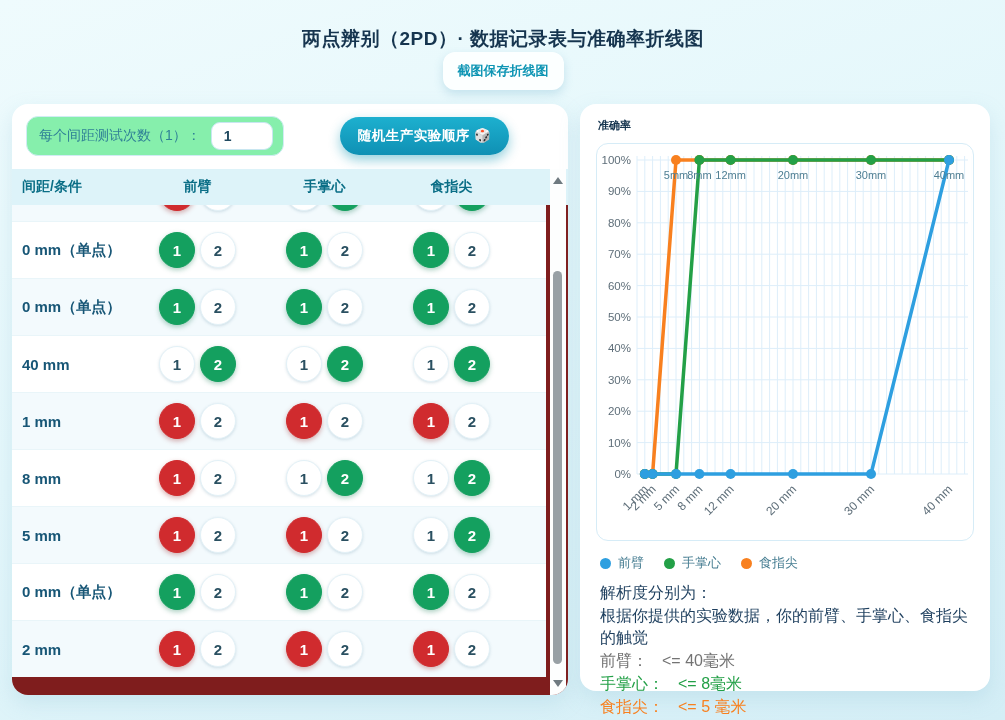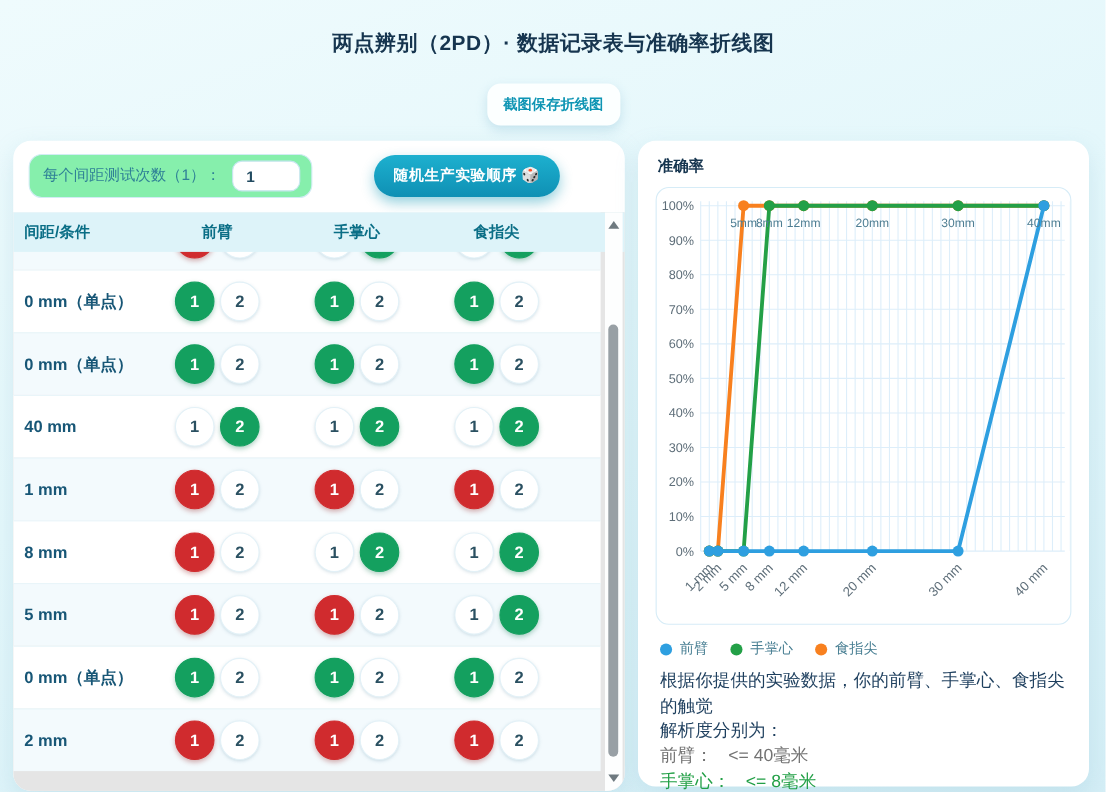--- a/index.html
+++ b/index.html
@@ -8,21 +8,20 @@
     background:linear-gradient(160deg,#effbfd 0%,#e4f7fb 45%,#d4eef6 100%);
     color:#1e3f5e;
   }
   .page{width:1005px;height:720px;box-sizing:border-box;}
   .page-header{display:flex;align-items:center;justify-content:space-between;padding:26px 12px 14px 13px;flex-direction:column;}
   .page-header h1{margin:0;font-size:19px;font-weight:bold;color:#16354f;letter-spacing:.5px;}
   .btn-light{
     border:none;cursor:pointer;background:#fcffff;color:#0e95b4;font-weight:bold;font-size:13px;
     padding:10px 15px;border-radius:12px;box-shadow:0 4px 10px rgba(150,200,220,.45);
     font-family:inherit;
-    margin-top:24px;
   }
   .layout{display:flex;gap:12px;padding:0 12px;}
   .card{background:#ffffff;border-radius:16px;box-shadow:0 8px 20px rgba(140,190,210,.25);box-sizing:border-box;}
   .left-card{width:556px;height:591px;position:relative;overflow:hidden;}
   .right-card{width:410px;height:587px;padding:12px 16px;position:relative;}
 
   
   .control-bar{display:flex;align-items:center;gap:22px;margin:11px 14px 0 14px;height:42px;}
   .control-box{
     display:flex;align-items:center;gap:10px;border:1.5px solid #d2ecf4;border-radius:12px;
@@ -34,21 +33,21 @@
     font-size:14px;font-weight:bold;color:#214a60;padding:0 0 0 12px;outline:none;background:#fff;
     font-family:inherit;
   }
   .btn-teal{
     border:none;cursor:pointer;color:#fff;font-weight:bold;font-size:13.5px;font-family:inherit;
     background:linear-gradient(180deg,#1db0cf,#0f90b4);border-radius:19px;height:38px;padding:0 18px;
     box-shadow:0 5px 12px rgba(18,150,180,.45);letter-spacing:.5px;margin-left:34px;
   }
 
   
-  .table-wrap{position:absolute;left:0;right:0;top:65px;bottom:0;background:#e5e5e5;overflow:hidden;}
+  .table-wrap{position:absolute;left:0;right:0;top:65px;bottom:0;background:#7f1d1d;overflow:hidden;}
   .thead,.trow{display:grid;grid-template-columns:122px 127px 127px 127px;align-items:center;}
   .thead{
     position:relative;z-index:2;height:36px;background:#ddf3f9;color:#0a6e86;font-size:14px;font-weight:bold;
     padding-right:22px;
   }
   .thead .hcell{text-align:center;}
   .thead .hcell.first{text-align:left;padding-left:10px;}
   .tbody{position:relative;z-index:1;padding-right:22px;}
   .trow{height:56px;background:#fff;}
   .trow:nth-child(odd){background:#f3fafd;}
@@ -65,21 +64,21 @@
   .pill.red{background:#d02b2e;border-color:#d02b2e;color:#fff;box-shadow:0 2px 5px rgba(150,30,30,.35);}
 
   
   .vscrollbar{position:absolute;top:0;bottom:0;right:2px;width:16px;z-index:3;background:#fdfefe;}
   .sb-arrow{position:absolute;left:3px;width:0;height:0;border-left:5px solid transparent;border-right:5px solid transparent;}
   .sb-arrow.up{top:8px;border-bottom:7px solid #6f7a80;}
   .sb-arrow.down{bottom:8px;border-top:7px solid #6f7a80;}
   .sb-thumb{position:absolute;left:3px;top:102px;height:393px;width:9px;border-radius:5px;background:#98a0a5;}
 
   
-  .chart-title{margin:2px 2px 10px 2px;font-size:14px;font-weight:bold;color:#16354f;}
+  .chart-title{margin:2px 2px 10px 2px;font-size:11px;font-weight:bold;color:#16354f;}
   .chart-box{border:1.5px solid #d6ecf7;border-radius:12px;background:#fff;width:378px;height:398px;box-sizing:border-box;overflow:hidden;}
   .legend{display:flex;align-items:center;gap:20px;margin:13px 2px 0 4px;}
   .legend-item{display:flex;align-items:center;gap:7px;font-size:13px;color:#477e92;}
   .legend-dot{width:11px;height:11px;border-radius:50%;}
   .summary{margin:10px 2px 0 4px;font-size:16px;line-height:1.42;color:#1e3f5e;}
   .summary-result .sv{margin-left:14px;}
 </style>
 </head>
 <body>
 
@@ -374,22 +373,22 @@
           <div class="legend-item">
             <span class="legend-dot" style="background: rgb(35, 160, 71);"></span>
             <span>手掌心</span>
           </div>
           <div class="legend-item">
             <span class="legend-dot" style="background: rgb(248, 128, 31);"></span>
             <span>食指尖</span>
           </div>
         </div>
       <div class="summary">
+        <div class="summary-line">解析度分别为：</div>
         <div class="summary-line">根据你提供的实验数据，你的前臂、手掌心、食指尖的触觉</div>
-        <div class="summary-line">解析度分别为：</div>
         <div id="summary-results">
             <div class="summary-result" style="color: #737373;"><span>前臂：</span><span class="sv">&lt;= 40毫米</span></div>
             <div class="summary-result" style="color: rgb(35, 160, 71);"><span>手掌心：</span><span class="sv">&lt;= 8毫米</span></div>
             <div class="summary-result" style="color: rgb(248, 128, 31);"><span>食指尖：</span><span class="sv">&lt;= 5 毫米</span></div>
           </div>
       </div>
     </section>
 
   </div>
 </div>

